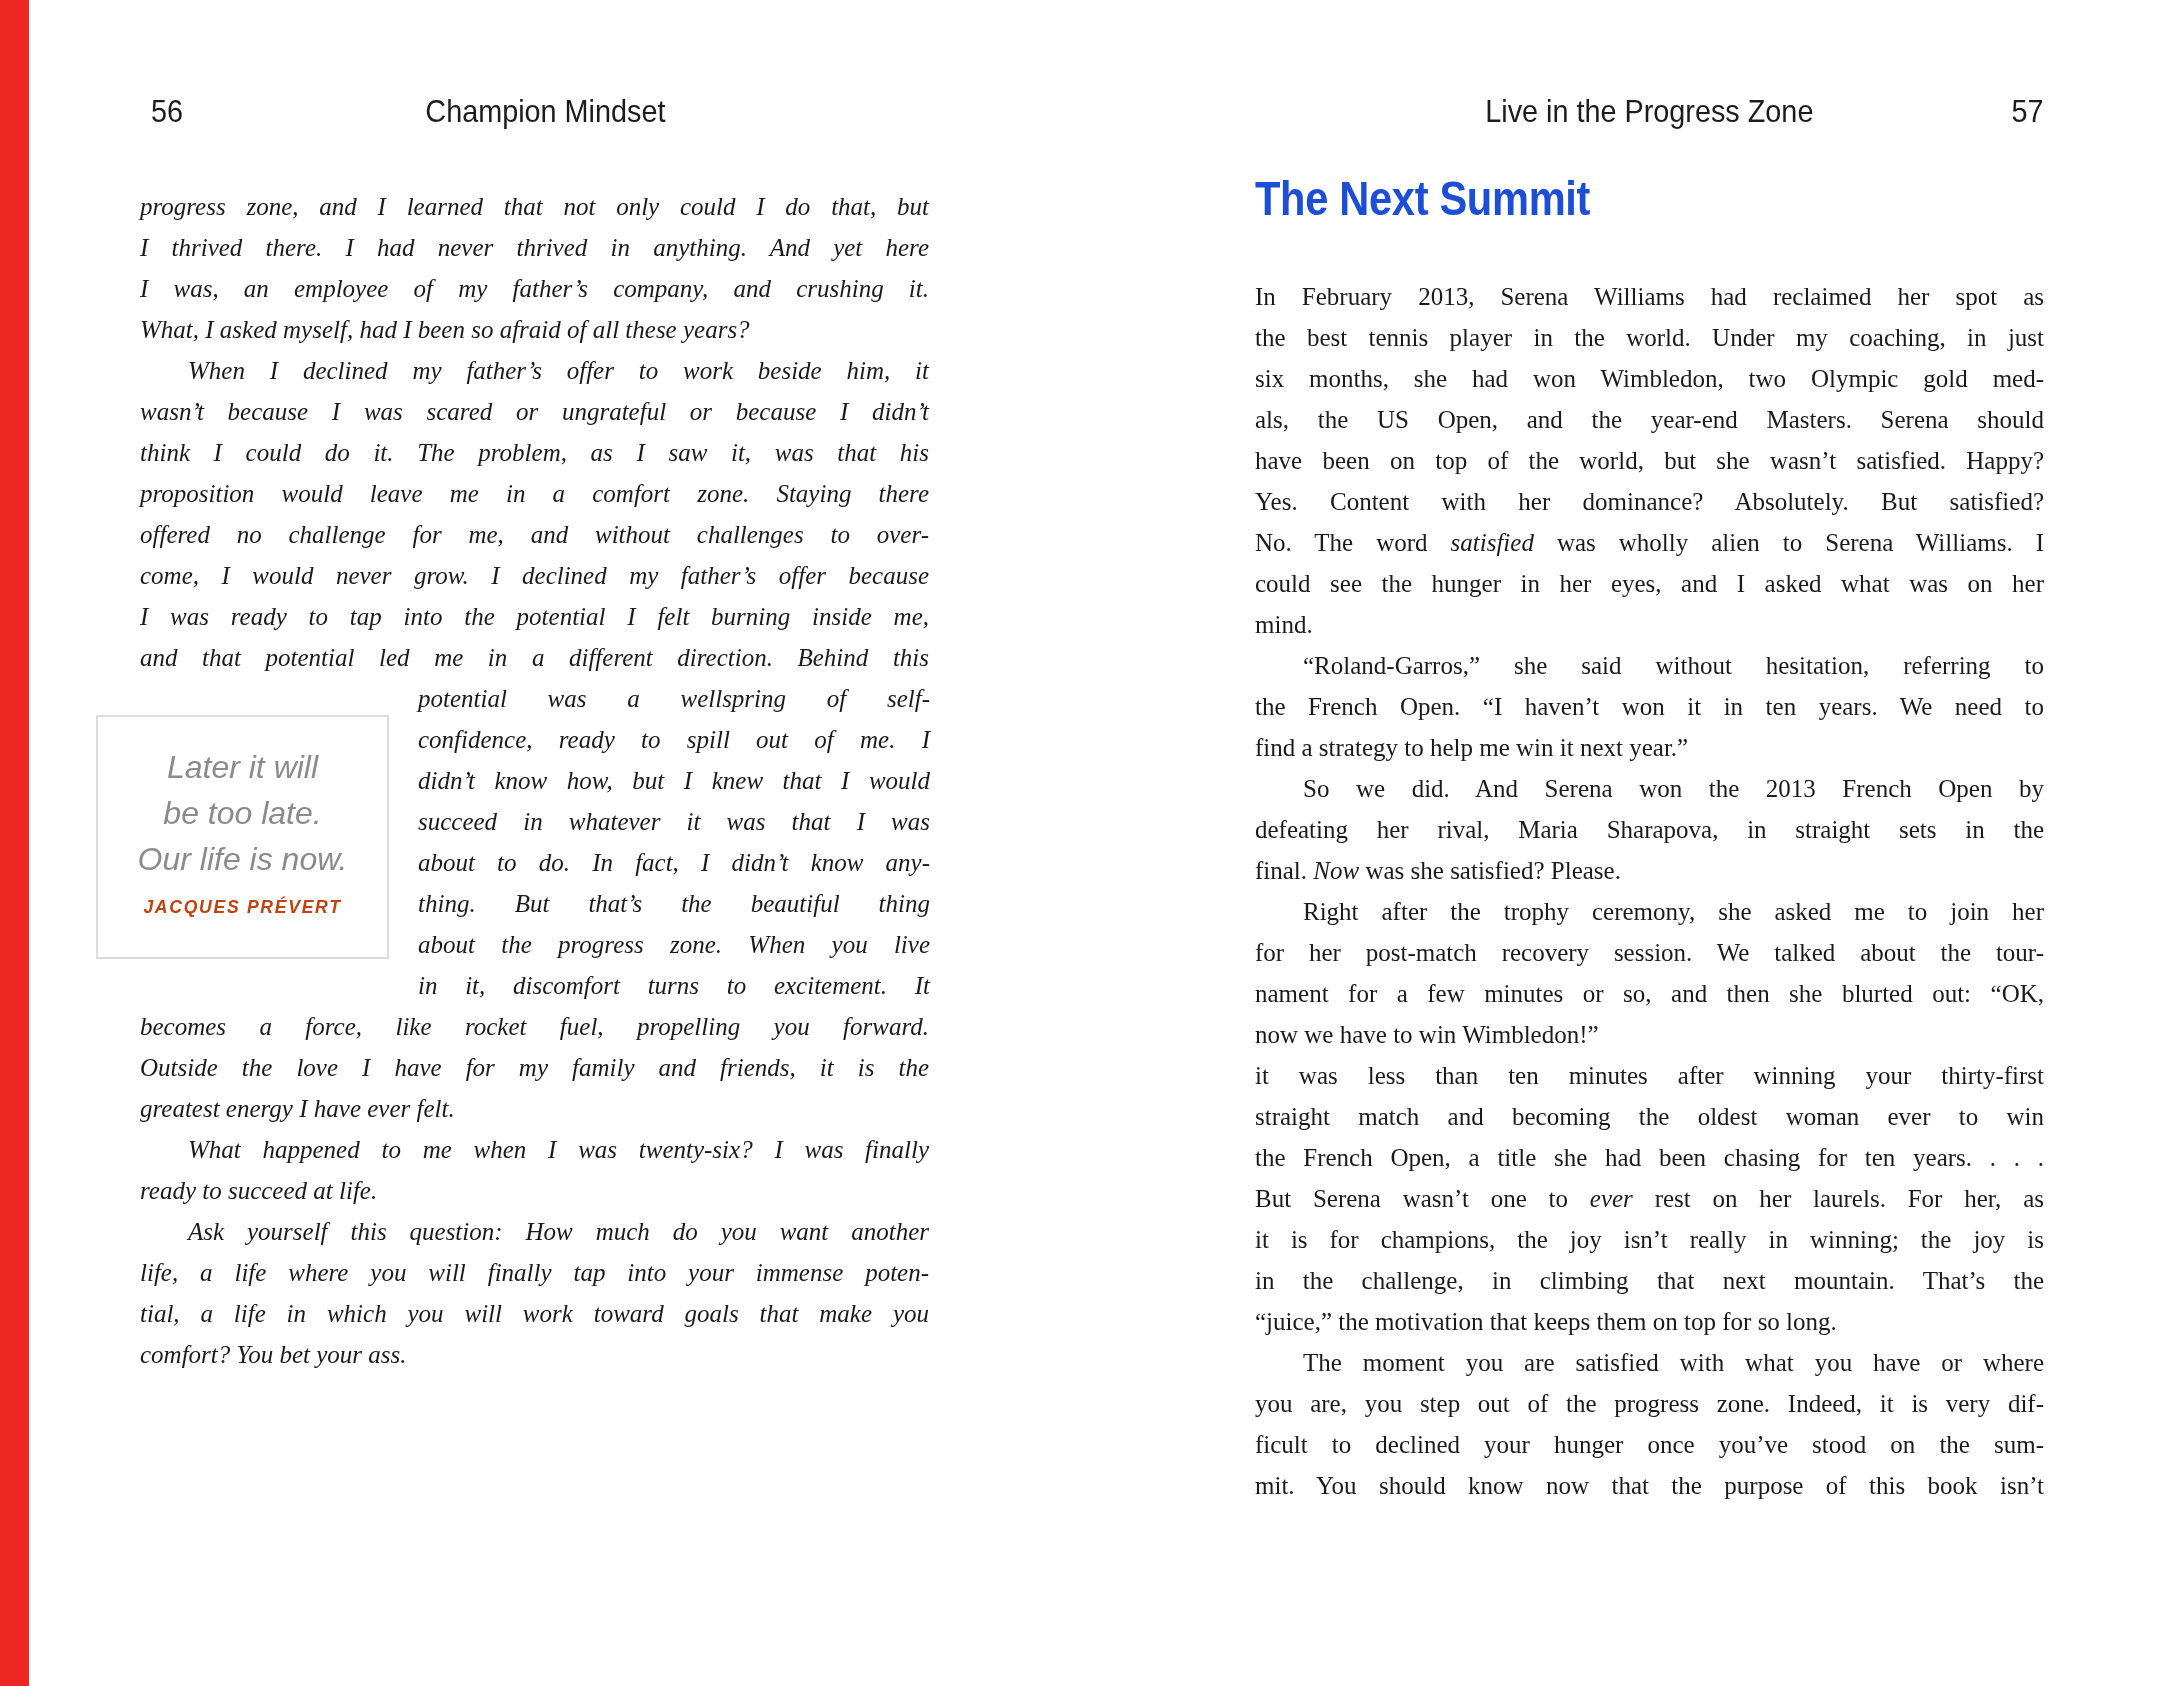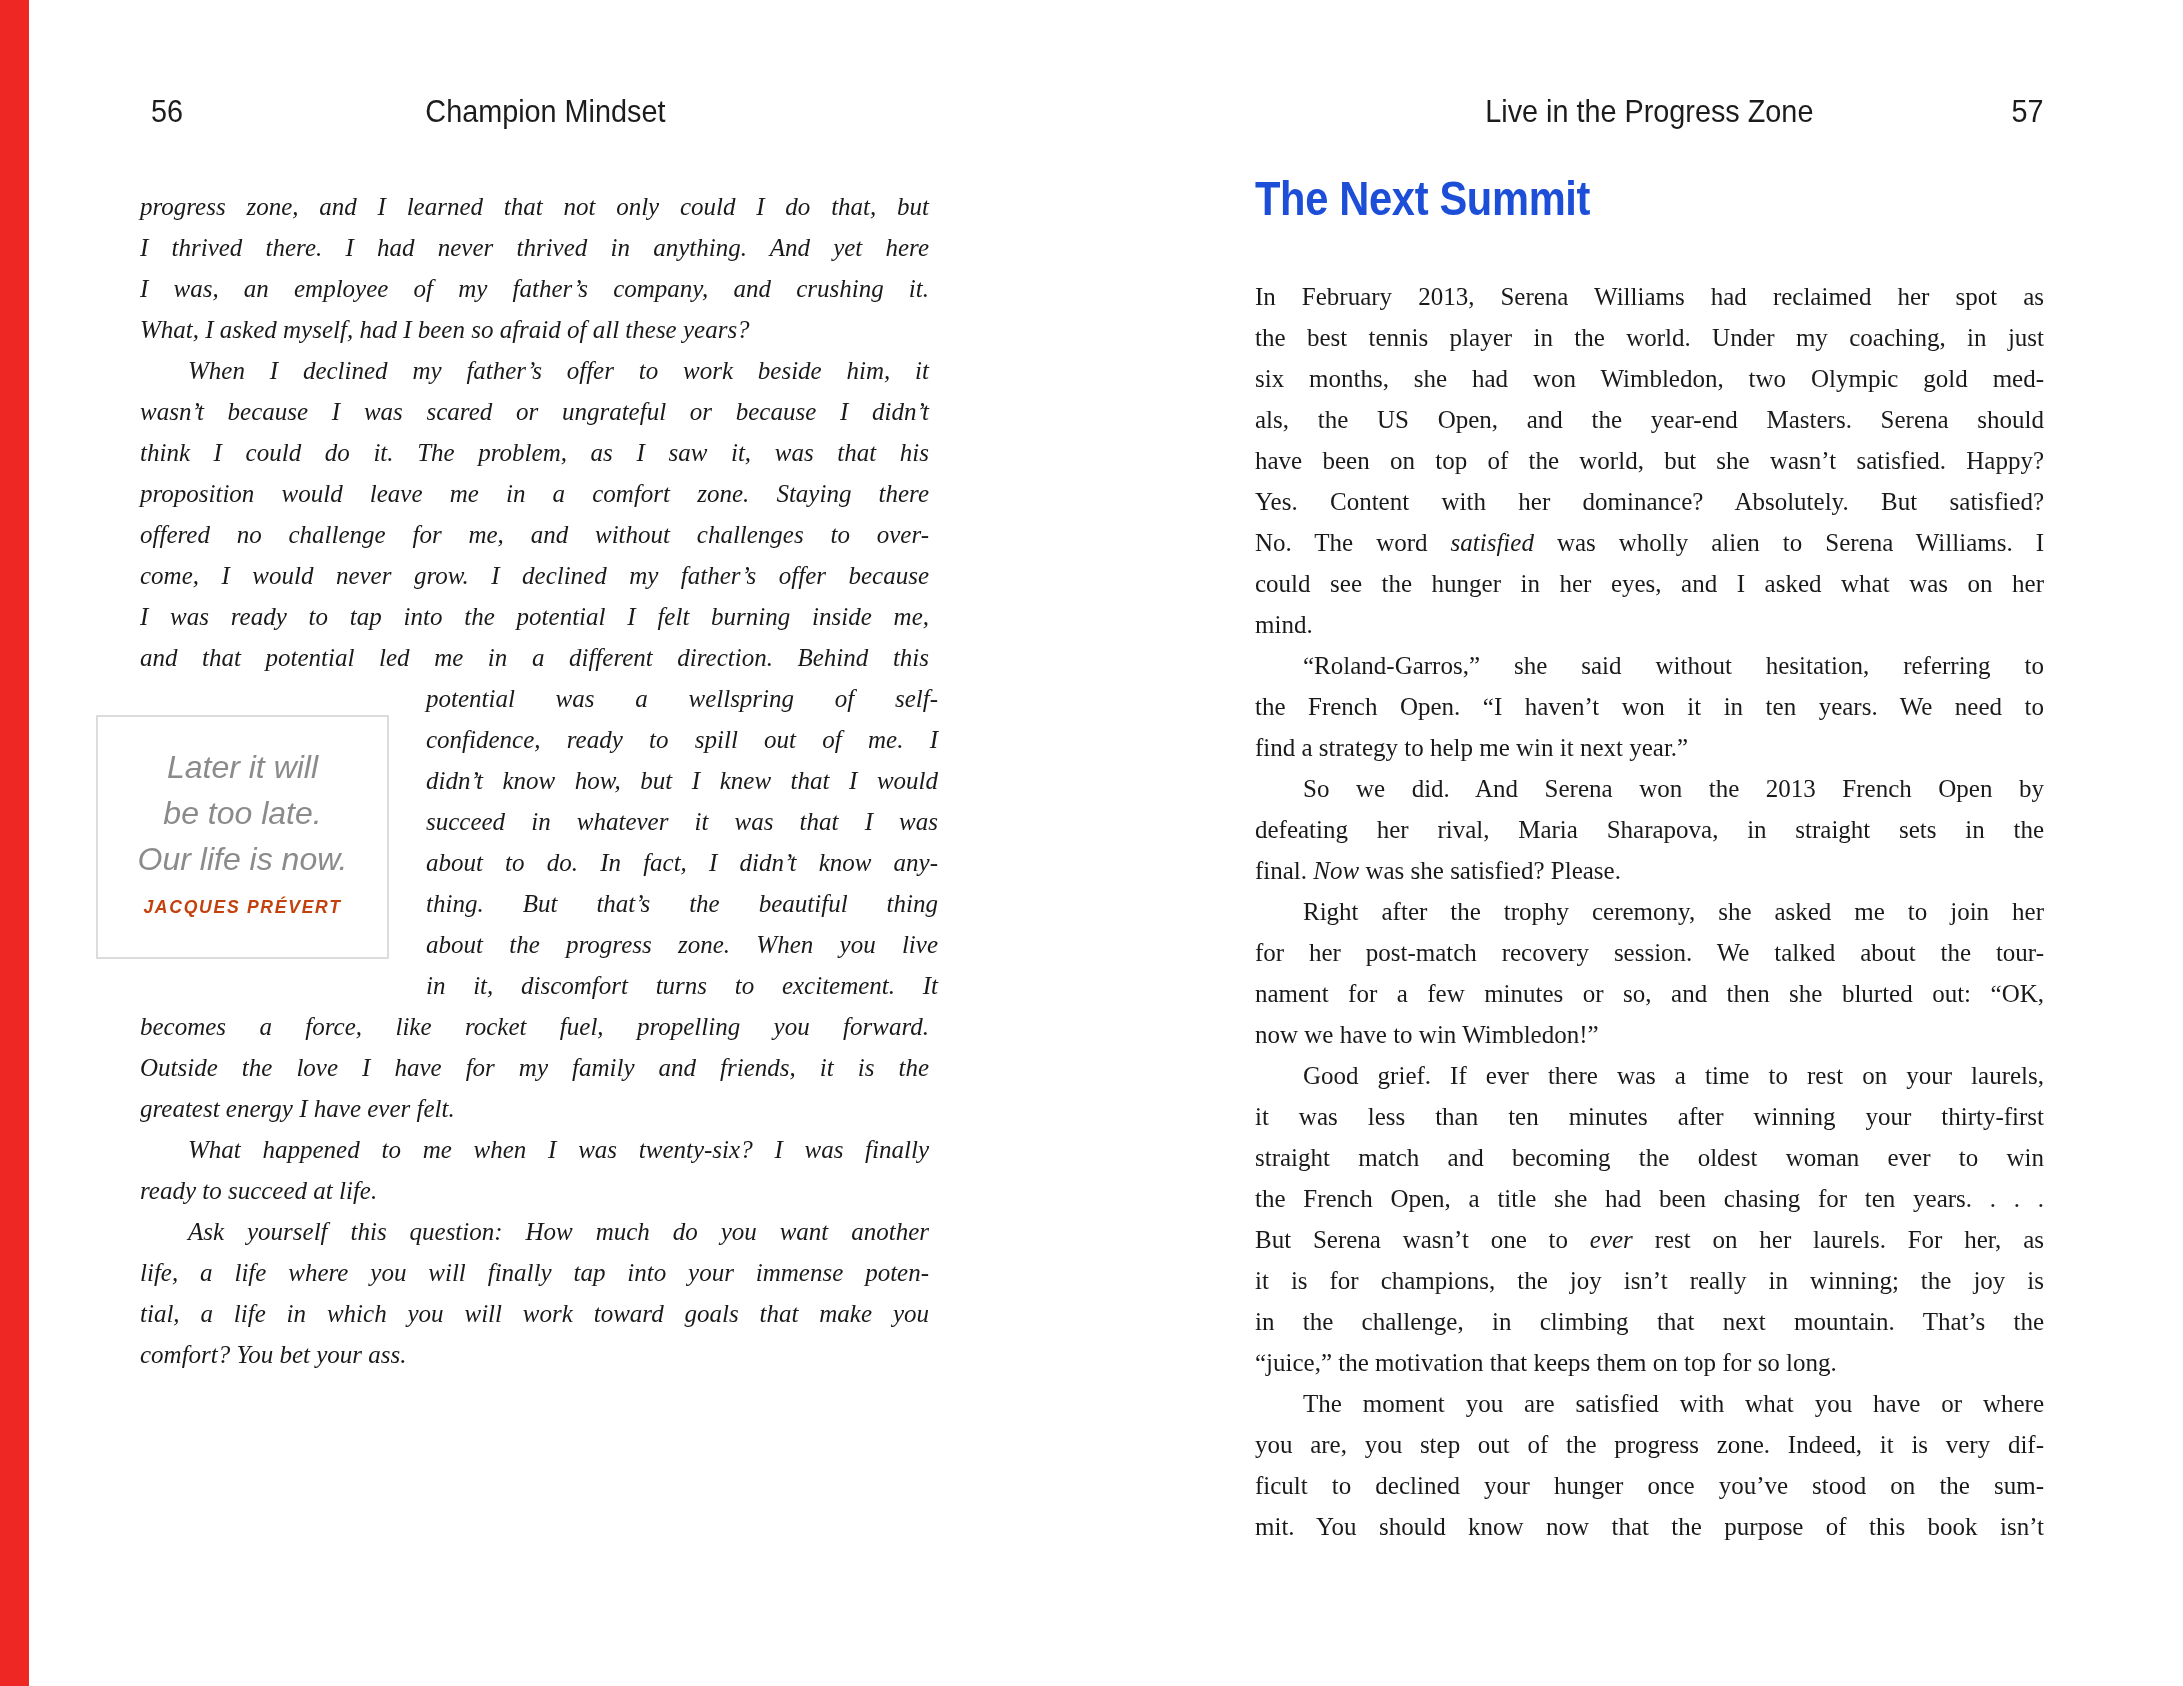--- a/index.html
+++ b/index.html
@@ -33,21 +33,21 @@
 
   .bline{font-size:25px;line-height:41px;height:41px;
          text-align:justify;text-align-last:justify;white-space:normal;}
   .bline.rag{text-align:left;text-align-last:auto;}
   .bline.ind{text-indent:48px;}
   .bline em{font-style:italic;}
 
   
   .wrap-row{display:flex;align-items:flex-start;}
   .quote-box{flex:0 0 293px;box-sizing:border-box;width:293px;height:244px;
-             margin:37px 9px 0 -44px;border:2.5px solid #dcdcdc;background:#ffffff;
+             margin:37px 1px 0 -44px;border:2.5px solid #dcdcdc;background:#ffffff;
              text-align:center;padding-top:27px;}
   .q-line{font-family:"Liberation Sans","DejaVu Sans",sans-serif;
           font-size:32px;line-height:46px;color:#8b8b8b;text-align:center;}
   .q-attr{font-family:"Liberation Sans","DejaVu Sans",sans-serif;
           font-size:17.6px;line-height:20px;font-weight:700;letter-spacing:1.7px;
           color:#c2410c;margin-top:15px;text-align:center;}
   .narrow-col{flex:0 0 512px;width:512px;margin-left:28px;}
 </style>
 </head>
 <body>
@@ -128,21 +128,20 @@
       <div class="bline ind"><span>“Roland-Garros,” she said without hesitation, referring to</span></div>
       <div class="bline"><span>the French Open. “I haven’t won it in ten years. We need to</span></div>
       <div class="bline rag"><span>find a strategy to help me win it next year.”</span></div>
       <div class="bline ind"><span>So we did. And Serena won the 2013 French Open by</span></div>
       <div class="bline"><span>defeating her rival, Maria Sharapova, in straight sets in the</span></div>
       <div class="bline rag"><span>final. </span><em>Now</em><span> was she satisfied? Please.</span></div>
       <div class="bline ind"><span>Right after the trophy ceremony, she asked me to join her</span></div>
       <div class="bline"><span>for her post-match recovery session. We talked about the tour-</span></div>
       <div class="bline"><span>nament for a few minutes or so, and then she blurted out: “OK,</span></div>
       <div class="bline rag"><span>now we have to win Wimbledon!”</span></div>
-      <div class="bline ind"><span>Good grief. If ever there was a time to rest on your laurels,</span></div>
       <div class="bline"><span>it was less than ten minutes after winning your thirty-first</span></div>
       <div class="bline"><span>straight match and becoming the oldest woman ever to win</span></div>
       <div class="bline"><span>the French Open, a title she had been chasing for ten years. . . .</span></div>
       <div class="bline"><span>But Serena wasn’t one to </span><em>ever</em><span> rest on her laurels. For her, as</span></div>
       <div class="bline"><span>it is for champions, the joy isn’t really in winning; the joy is</span></div>
       <div class="bline"><span>in the challenge, in climbing that next mountain. That’s the</span></div>
       <div class="bline rag"><span>“juice,” the motivation that keeps them on top for so long.</span></div>
       <div class="bline ind"><span>The moment you are satisfied with what you have or where</span></div>
       <div class="bline"><span>you are, you step out of the progress zone. Indeed, it is very dif-</span></div>
       <div class="bline"><span>ficult to declined your hunger once you’ve stood on the sum-</span></div>

